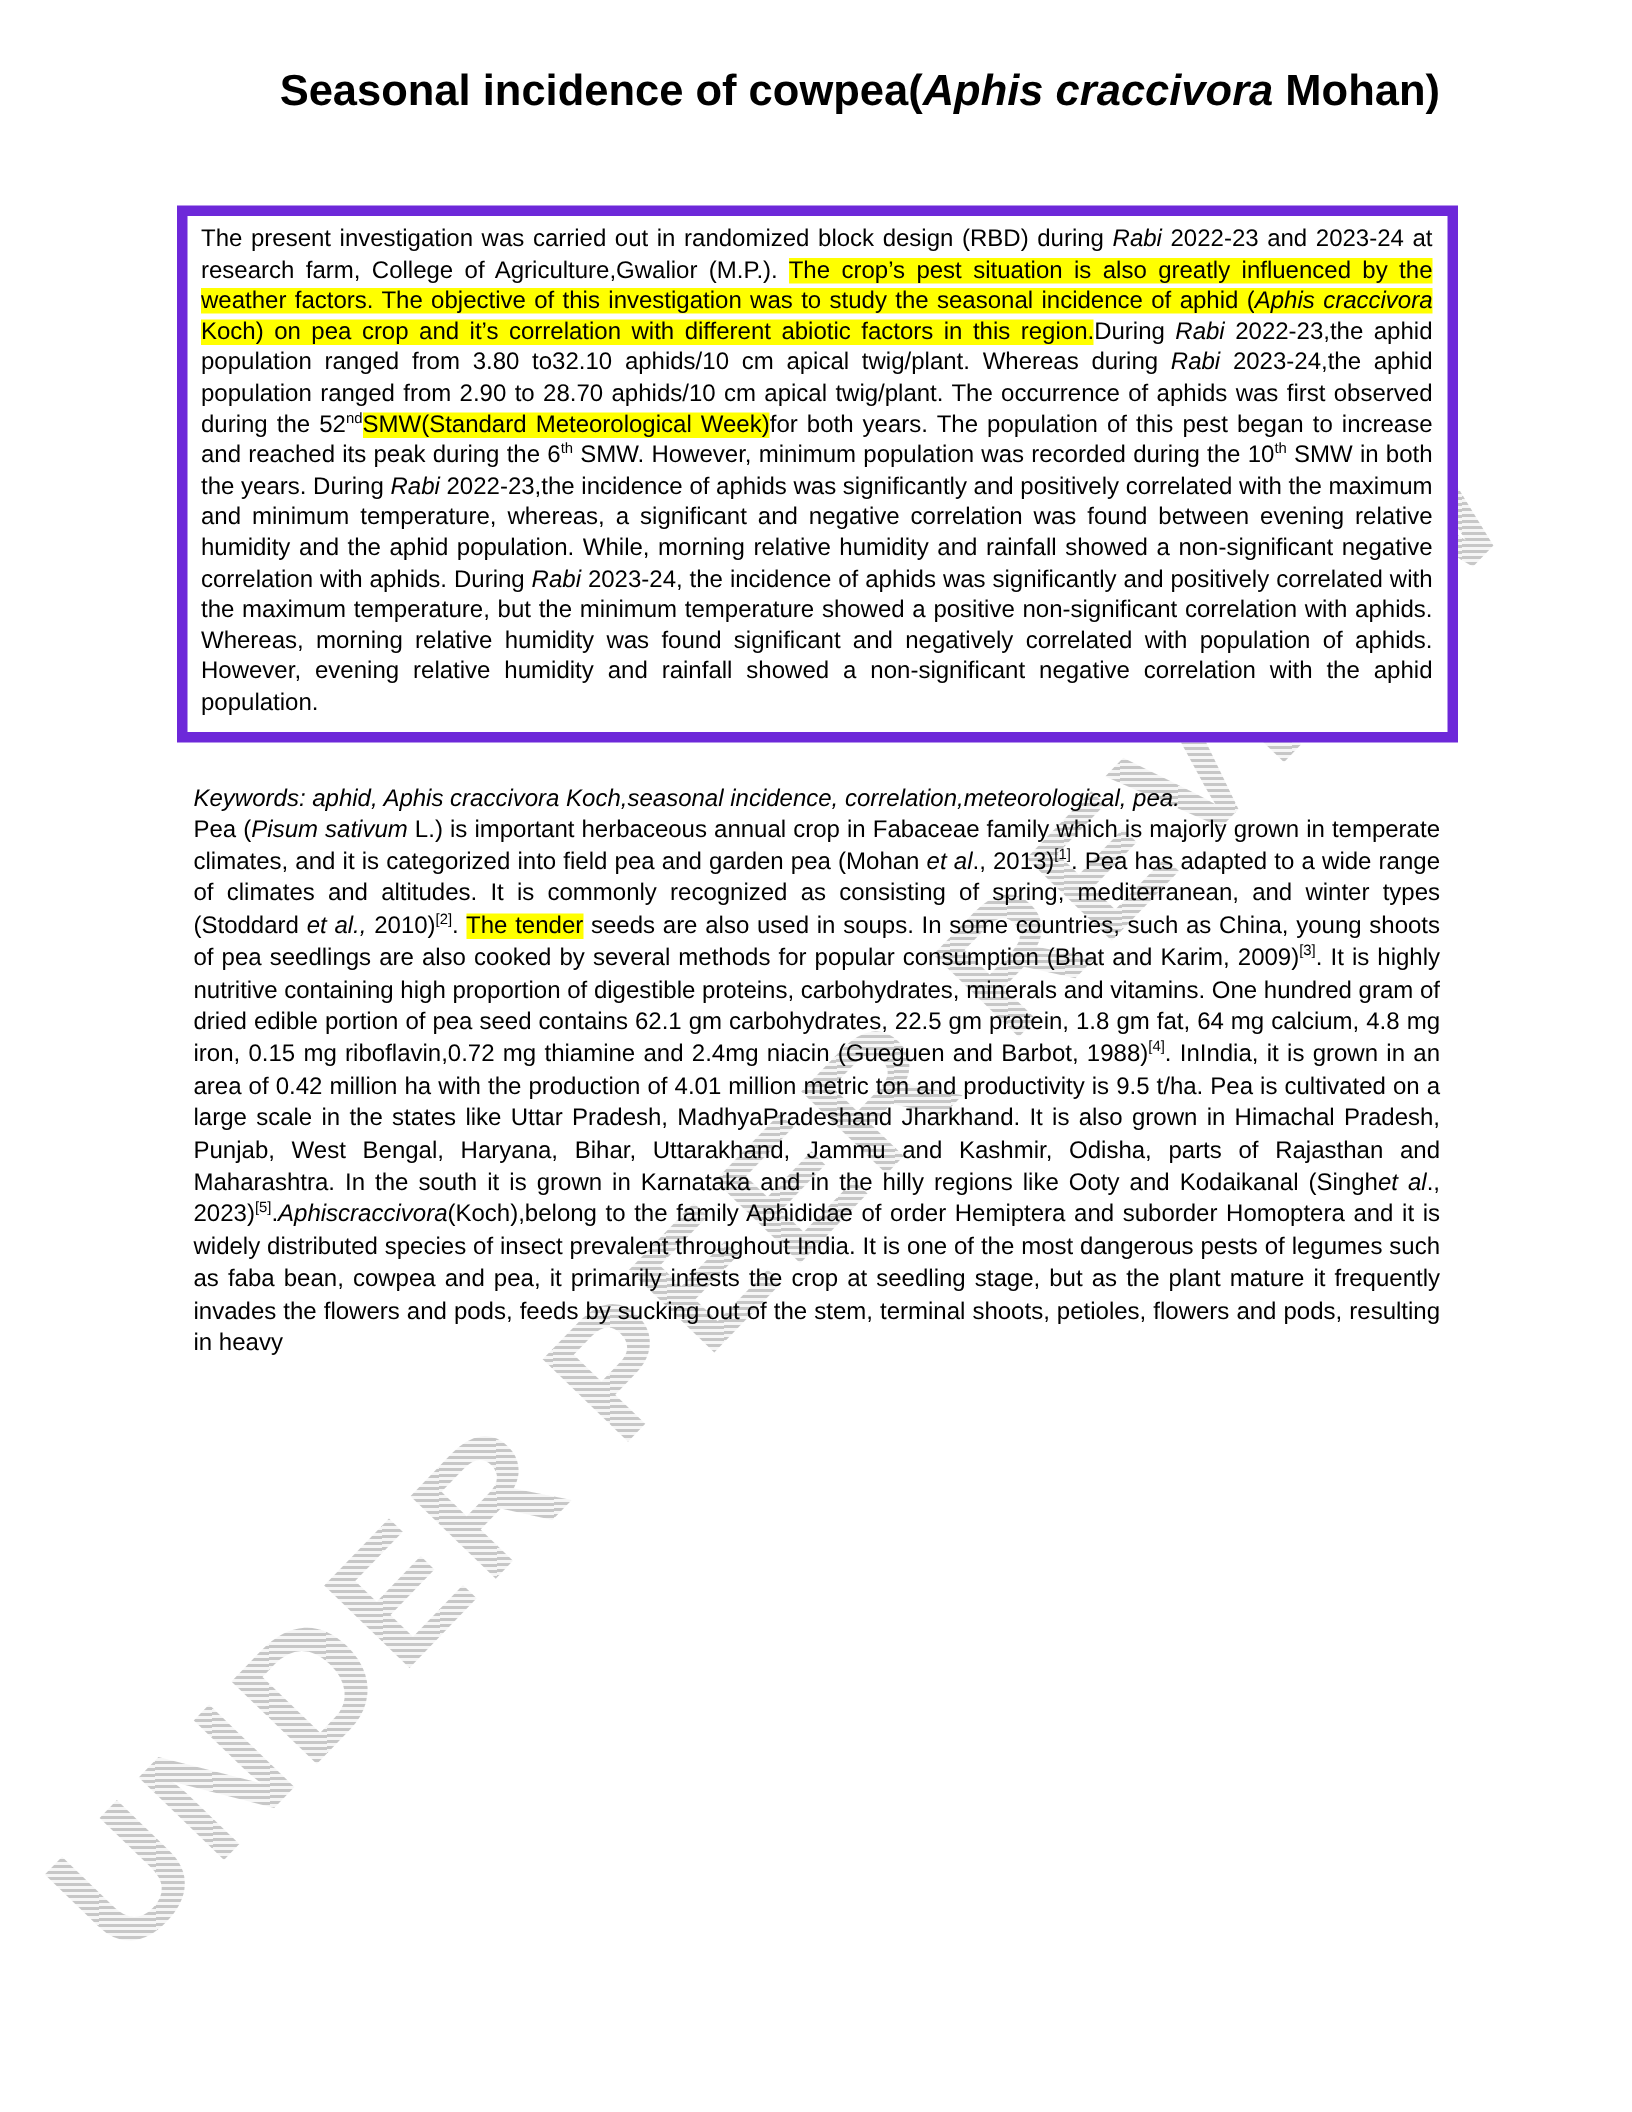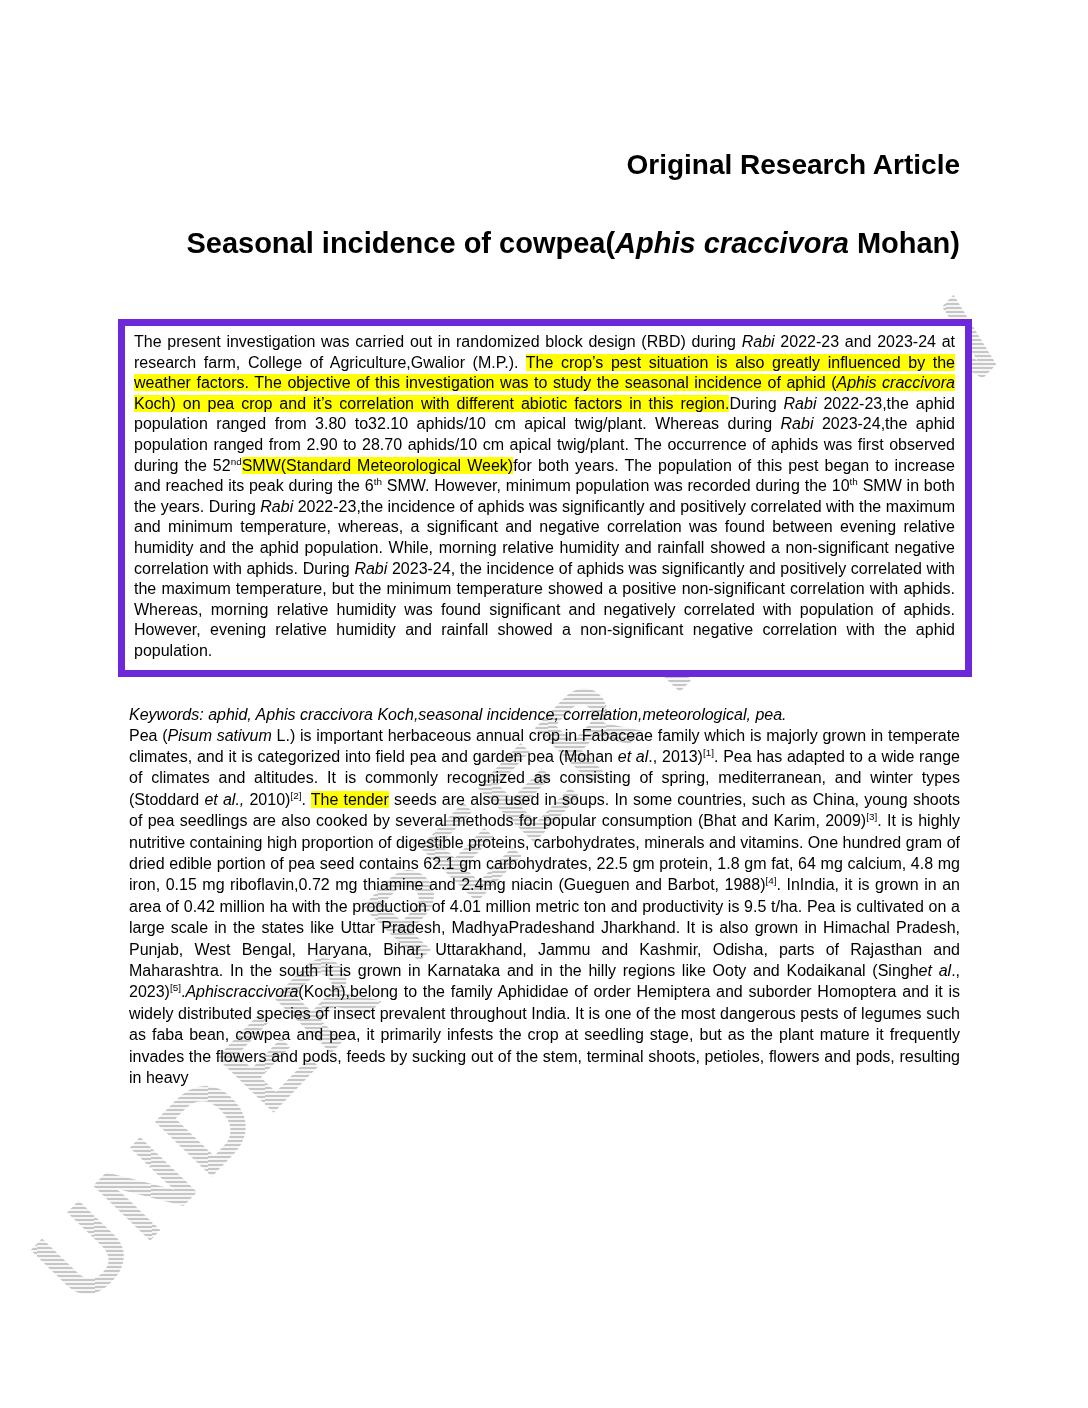--- a/index.html
+++ b/index.html
@@ -93,21 +93,20 @@
 </style>
 </head>
 <body>
 
 <div class="page">
 
   <div class="watermark">UNDER PEER REVIEW</div>
 
   <div class="doc">
 
-    <div class="article-type">Original Research Article</div>
 
     <h1 class="paper-title" style="margin:43px 0 0 0;"><span>Seasonal incidence of cowpea(</span><span class="i">Aphis craccivora</span><span> Mohan)</span><br><br></h1>
 
 
     <div class="abstract-box">
       <div class="abstract-text"><span>The present investigation was carried out in randomized block design (RBD) during </span><span class="i">Rabi</span><span> 2022-23 and 2023-24 at research farm, College of Agriculture,Gwalior (M.P.). </span><span class="hl">The crop’s pest situation is also greatly influenced by the weather factors. The objective of this investigation was to study the seasonal incidence of aphid (</span><span class="i hl">Aphis craccivora</span><span class="hl"> Koch) on pea crop and it’s correlation with different abiotic factors in this region.</span><span>During </span><span class="i">Rabi</span><span> 2022-23,the aphid population ranged from 3.80 to32.10 aphids/10 cm apical twig/plant. Whereas during </span><span class="i">Rabi</span><span> 2023-24,the aphid population ranged from 2.90 to 28.70 aphids/10 cm apical twig/plant. The occurrence of aphids was first observed during the 52</span><span class="sup">nd</span><span class="hl">SMW(Standard Meteorological Week)</span><span>for both years. The population of this pest began to increase and reached its peak during the 6</span><span class="sup">th</span><span> SMW. However, minimum population was recorded during the 10</span><span class="sup">th</span><span> SMW in both the years. During </span><span class="i">Rabi</span><span> 2022-23,the incidence of aphids was significantly and positively correlated with the maximum and minimum temperature, whereas, a significant and negative correlation was found between evening relative humidity and the aphid population. While, morning relative humidity and rainfall showed a non-significant negative correlation with aphids. During </span><span class="i">Rabi</span><span> 2023-24, the incidence of aphids was significantly and positively correlated with the maximum temperature, but the minimum temperature showed a positive non-significant correlation with aphids. Whereas, morning relative humidity was found significant and negatively correlated with population of aphids. However, evening relative humidity and rainfall showed a non-significant negative correlation with the aphid population.</span></div>
     </div>
 
     <div class="keywords"><span>Keywords: aphid, Aphis craccivora Koch,seasonal incidence, correlation,meteorological, pea.</span></div>
 

